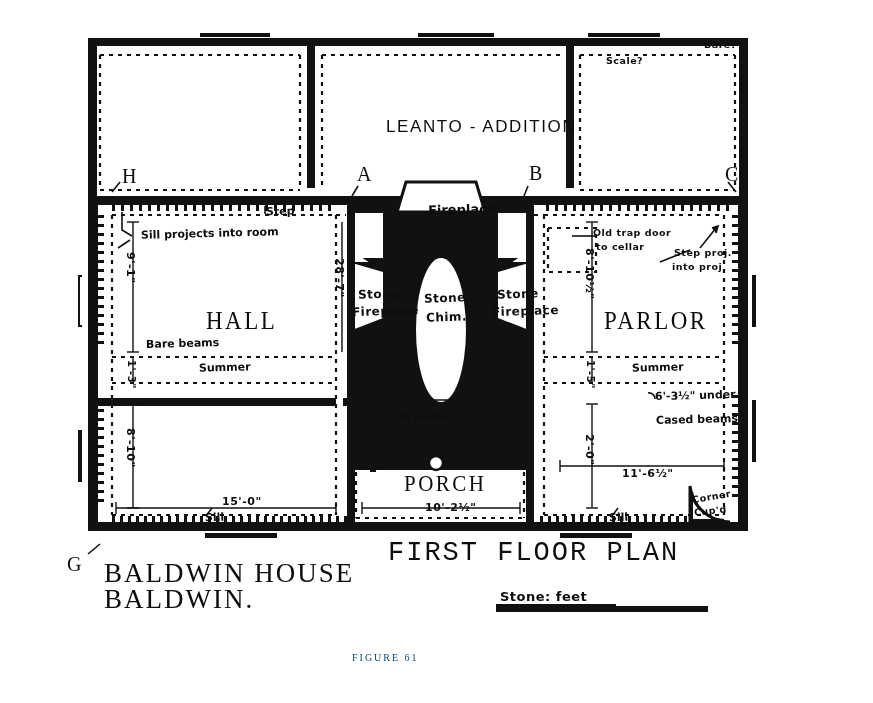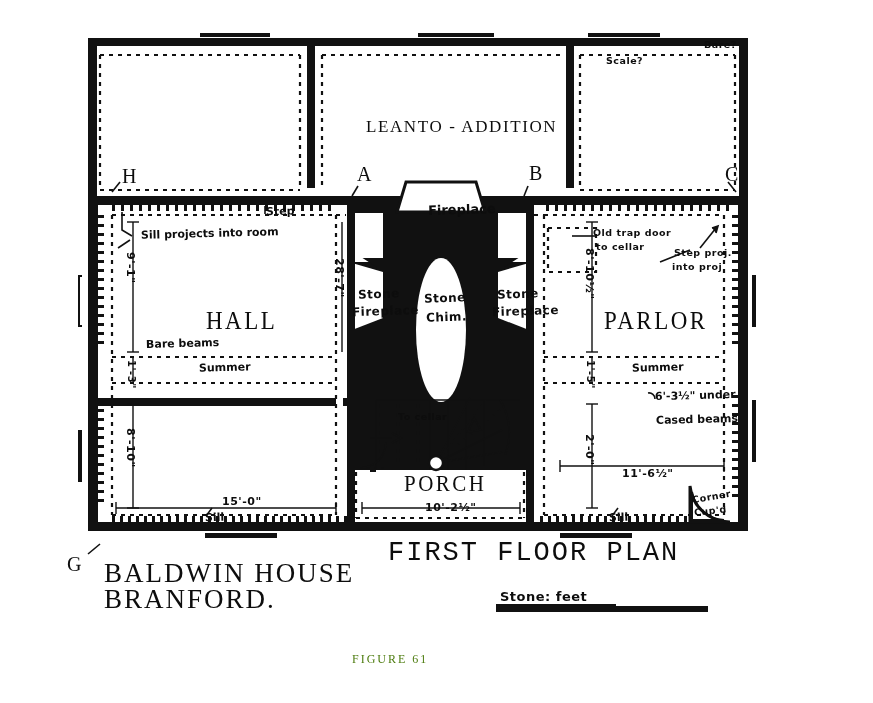--- a/index.html
+++ b/index.html
@@ -28,32 +28,33 @@
     font-family:"Liberation Serif","DejaVu Serif",serif;
     transform:scaleY(1.06);
   }
   .title-label{
     font-size:27px;
     letter-spacing:2px;
     font-family:"Liberation Serif","DejaVu Serif",serif;
   }
   .leanto-label{
     font-size:17px;letter-spacing:1.6px;
-    font-family:Liberation Serif, serif;
+    font-family:Liberation Sans, sans-serif;
+    margin-left:20px;
   }
   .note{font-size:11px;font-weight:700;letter-spacing:0px;transform:rotate(-1.5deg);}
   .note-sm{font-size:9.5px;font-weight:700;}
   .dim{font-size:11px;font-weight:700;font-family:"DejaVu Sans",sans-serif;}
   .dim-v{font-size:11px;font-weight:700;transform-origin:left top;}
   .mark{font-size:20px;font-family:"Liberation Serif","DejaVu Serif",serif;font-weight:400;}
   .chim-note{font-size:12px;font-weight:700;line-height:1.05;transform:rotate(-2deg);}
   .fig-caption{
-    position:absolute;font-size:12px;letter-spacing:2px;
+    position:absolute;font-size:10px;letter-spacing:2px;
     font-family:"Liberation Serif","DejaVu Serif",serif;
-    color:#4d7c0f;
+    color:#0c4a6e;
   }
   .scale-note{font-size:13px;font-weight:700;letter-spacing:0.5px;}
   .scalebar{position:absolute;background:#111;height:6px;}
   .underline{position:absolute;background:#111;height:2px;}
 </style>
 </head>
 <body>
 
 <div id="plan-root">
 
@@ -476,21 +477,21 @@
   <div class="hand dim-v" style="left:136px;top:428px;transform:rotate(90deg);">8'-10"</div>
   <div class="hand dim" style="left:222px;top:496px;">15'-0"</div>
 
   <div class="hand dim-v" style="left:595px;top:248px;transform:rotate(90deg);">8'-10½"</div>
   <div class="hand dim-v" style="left:595px;top:360px;transform:rotate(90deg);font-size:10px;">1'-5"</div>
   <div class="hand dim-v" style="left:595px;top:434px;transform:rotate(90deg);">2'-0"</div>
   <div class="hand dim" style="left:622px;top:468px;">11'-6½"</div>
   <div class="hand dim" style="left:425px;top:502px;">10'-2½"</div>
 
   <div class="hand title-label" style="left:104px;top:560px;">BALDWIN HOUSE</div>
-  <div class="hand title-label" style="left:104px;top:586px;">BRANFORD.</div>
+  <div class="hand title-label" style="left:104px;top:586px;">BALDWIN.</div>
 
   <div class="hand title-label" style="left:388px;top:540px;font-family:Liberation Mono, monospace;">FIRST FLOOR PLAN</div>
   <div class="hand scale-note" style="left:500px;top:590px;">Stone: feet</div>
   <div class="underline" style="left:496px;top:604px;width:120px;"></div>
   <div class="scalebar" style="left:496px;top:606px;width:212px;"></div>
 
   <div class="fig-caption" style="left:352px;top:652px;">FIGURE 61</div>
 
 </div>
 

